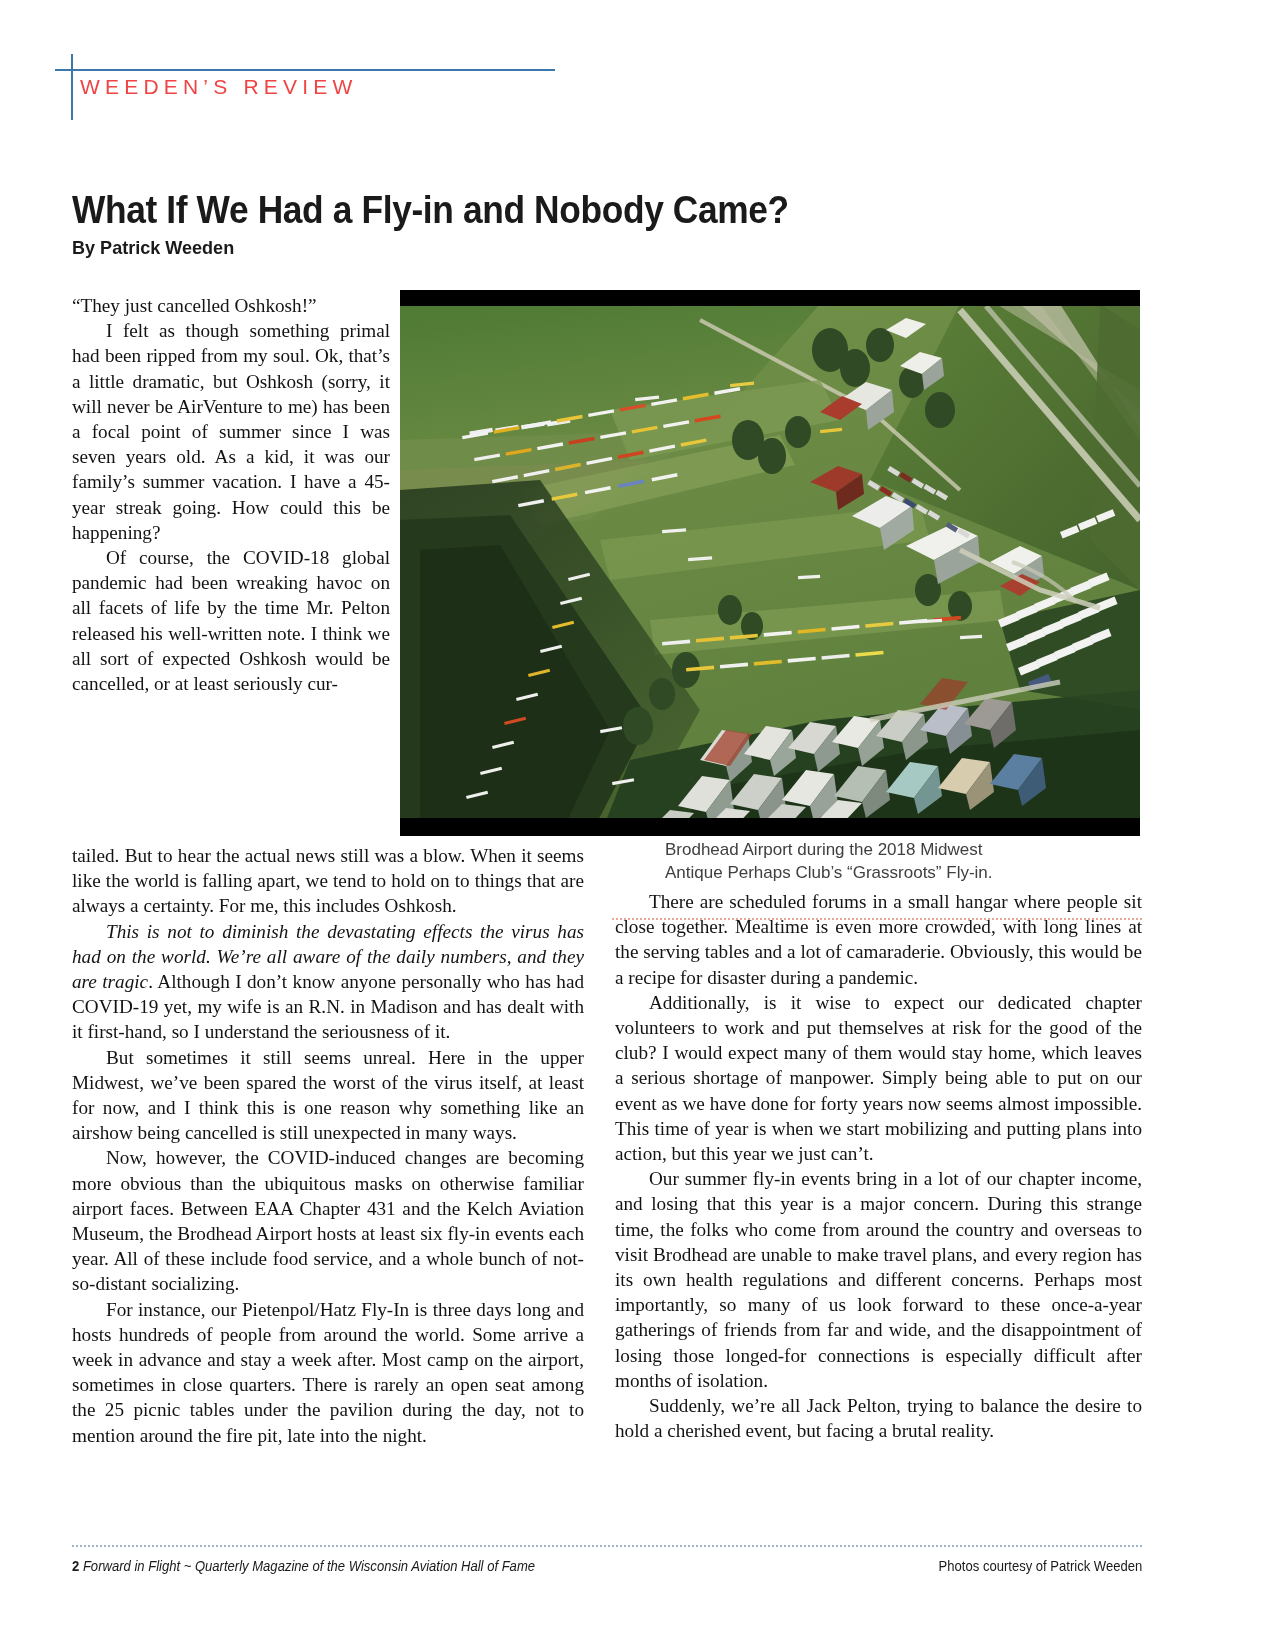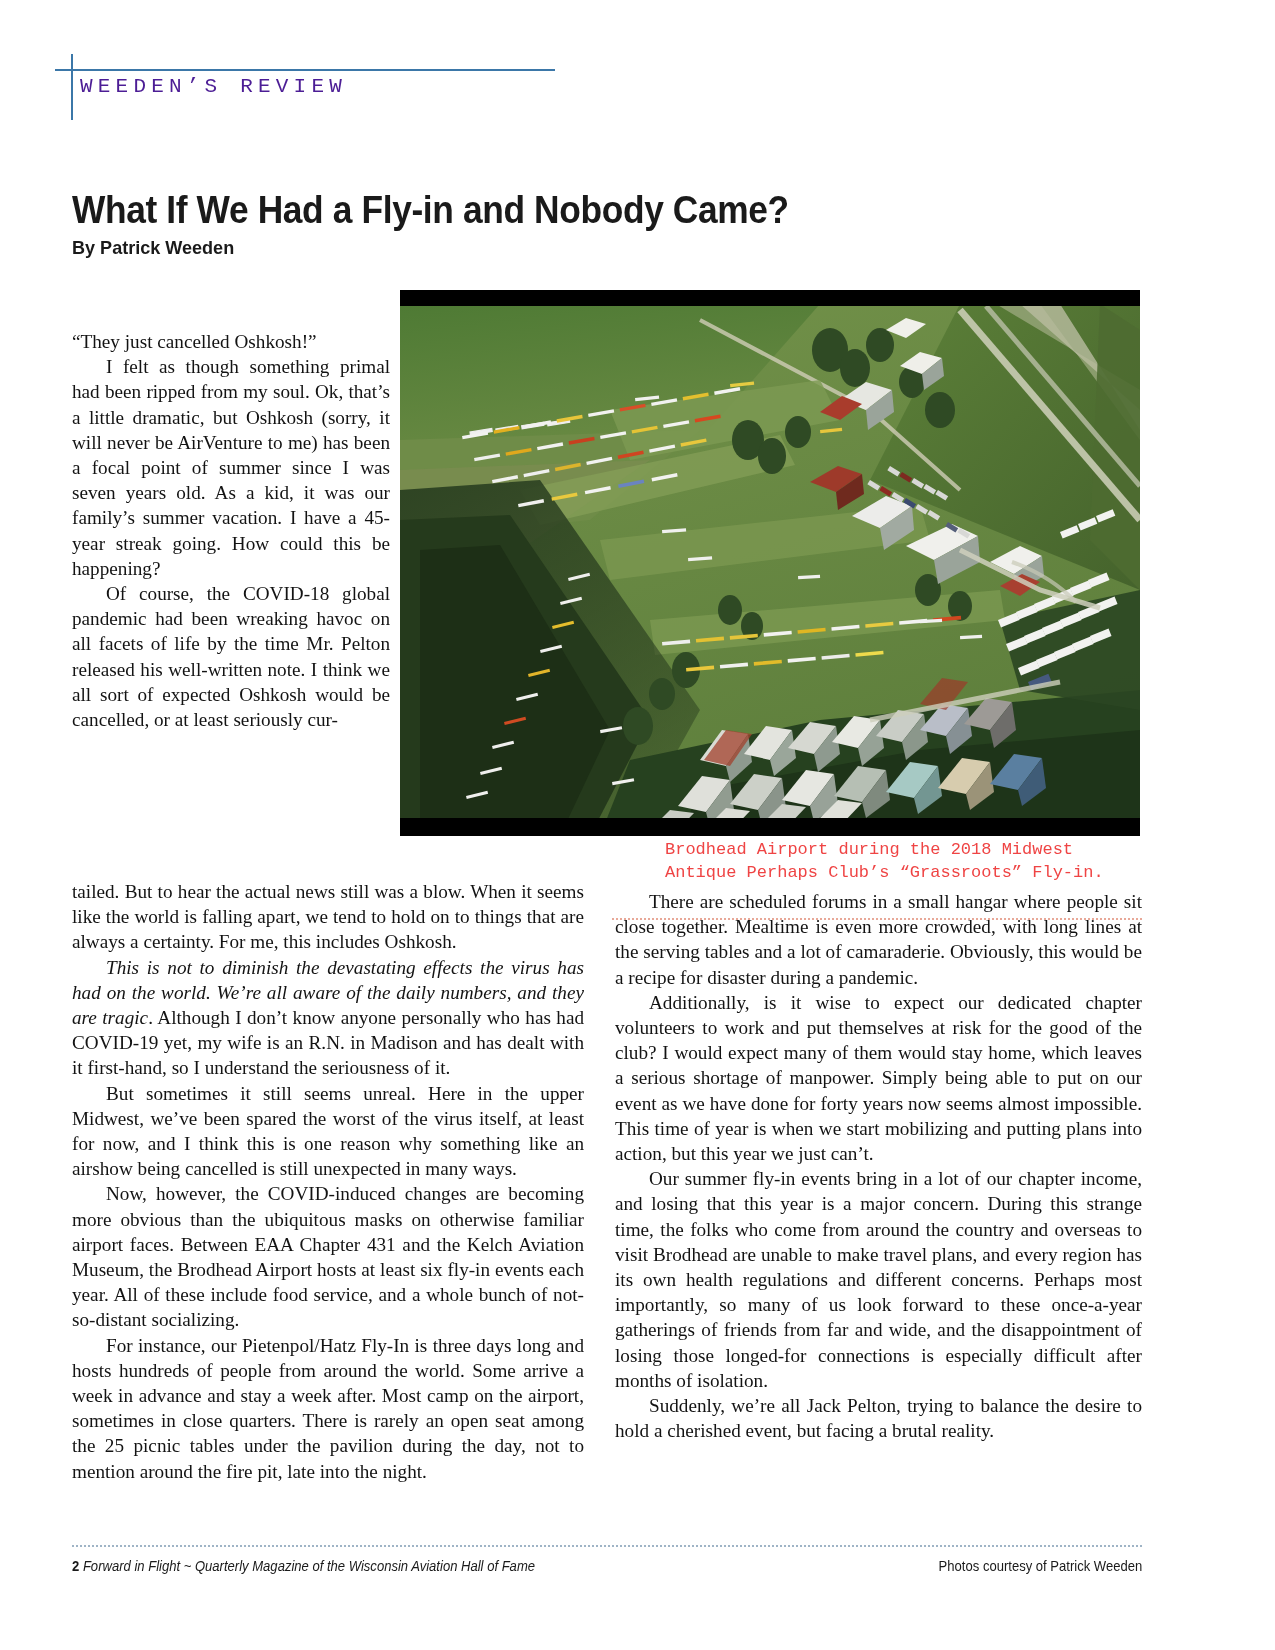--- a/index.html
+++ b/index.html
@@ -8,22 +8,22 @@
     font-family:"Liberation Serif", serif; color:#000;
     -webkit-font-smoothing:antialiased;
   }
   .page { position:absolute; inset:0; }
 
   
   .hdr-rule-h { position:absolute; left:55px; top:69px; width:500px; height:2px; background:#3b77a8; }
   .hdr-rule-v { position:absolute; left:71px; top:54px; width:2px; height:66px; background:#3b77a8; }
   .hdr-kicker {
     position:absolute; left:80px; top:75px; width:520px;
-    font-family:Liberation Mono, monospace;
-    font-size:21px; letter-spacing:5.2px; color:#4c1d95; white-space:nowrap;
+    font-family:Liberation Sans, sans-serif;
+    font-size:21px; letter-spacing:5.2px; color:#ef4444; white-space:nowrap;
   }
 
   
   .headline {
     position:absolute; left:72px; top:163px; width:1090px;
     font-family:"Liberation Sans", sans-serif;
     font-weight:bold; font-size:38px; line-height:44px;
     letter-spacing:-0.4px; color:#1a1a1a;
     transform:scaleX(0.93); transform-origin:left top;
   }
@@ -36,32 +36,32 @@
 
   
   .photo {
     position:absolute; left:400px; top:290px; width:740px; height:546px;
     background:#0a0a0a; overflow:hidden;
   }
   .photo svg { display:block; width:100%; height:100%; }
 
   .caption {
     position:absolute; left:665px; top:838px; width:470px;
-    font-family:Liberation Mono, monospace;
-    font-size:17px; line-height:23px; color:#ef4444;
+    font-family:Liberation Sans, sans-serif;
+    font-size:17px; line-height:23px; color:#404040;
   }
   .cap-rule {
     position:absolute; left:612px; top:918px; width:530px; height:0;
     border-top:2px dotted #e8a898;
   }
 
   
   .flowtext { font-size:19.2px; line-height:25.2px; text-align:justify; color:#131313; }
   .flowtext p { margin:0; text-indent:34px; }
-  .flowtext p.noindent { text-indent:0;margin-top:36px; }
+  .flowtext p.noindent { text-indent:0; }
   .flowtext i { font-style:italic; }
   sup { font-size:0.62em; vertical-align:0.52em; line-height:0; }
 
   
   .col-narrow {
     position:absolute; left:72px; top:293px; width:318px;
   }
   
   .col-left-wide {
     position:absolute; left:72px; top:843px; width:512px;

